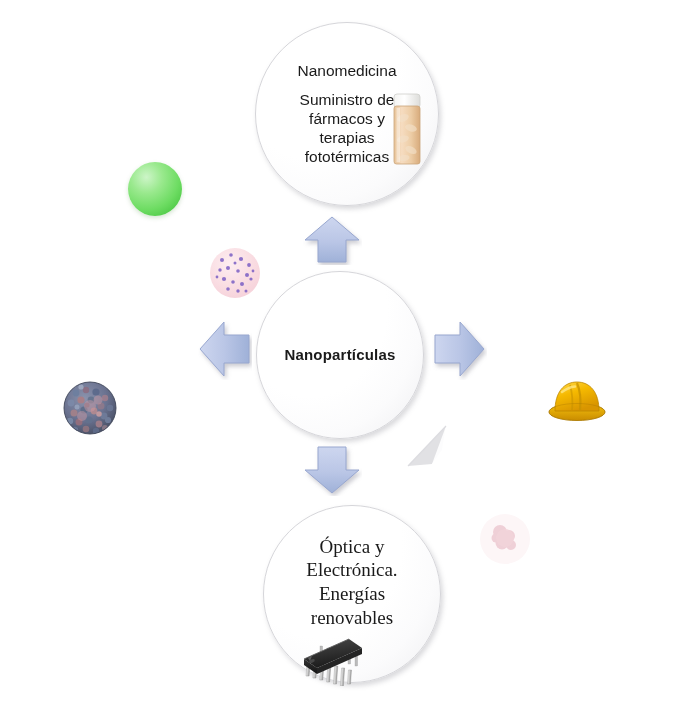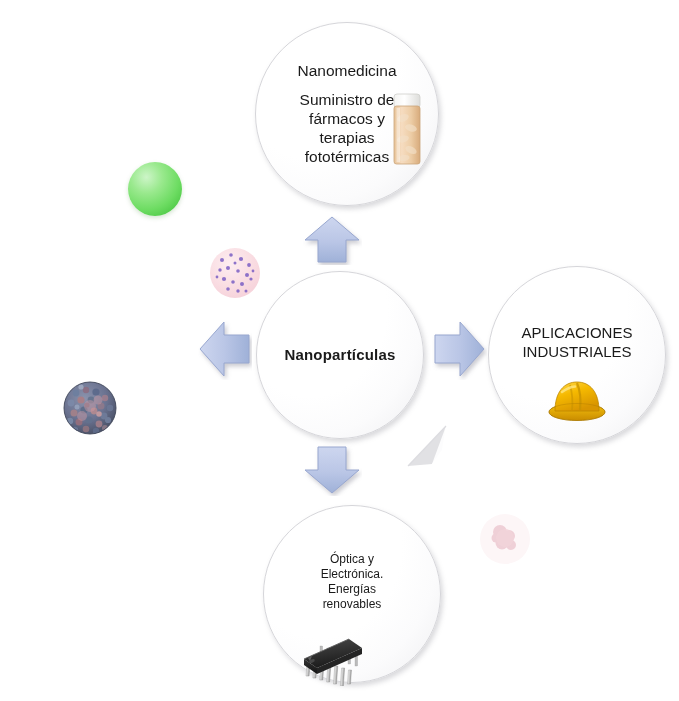--- a/index.html
+++ b/index.html
@@ -71,21 +71,21 @@
   #node-right {
     left: 488px; top: 266px;
     width: 178px; height: 178px;
   }
   #node-right .txt { font-size: 15px; }
 
   #node-bottom {
     left: 263px; top: 505px;
     width: 178px; height: 178px;
   }
-  #node-bottom .txt { font-size: 12px; }
+  #node-bottom .txt { font-size: 19px; font-family: Liberation Serif, serif; }
 
   
   .node.has-icon .txt { transform: translateY(-12px); }
   #node-top.has-icon .txt { transform: translateY(0px); }
 
   
   .arrow { position: absolute; z-index: 4; }
   #arrow-up    { left: 302px; top: 215px; width: 60px; height: 50px; }
   #arrow-down  { left: 302px; top: 444px; width: 60px; height: 52px; }
   #arrow-left  { left: 198px; top: 318px; width: 54px; height: 62px; }
@@ -340,24 +340,20 @@
         <g opacity="0.45" fill="#cf9ba5">
           <circle cx="28" cy="26" r="6"></circle>
             <circle cx="20" cy="36" r="5"></circle>
             <circle cx="36" cy="20" r="4.5"></circle>
         </g>
       </g>
       <circle cx="28" cy="28" r="26" fill="none" stroke="#3f4659" stroke-width="0.9"></circle>
     </svg>
   </div>
 
-  <div class="node has-icon" id="node-right">
-    <div class="txt">APLICACIONES
-INDUSTRIALES</div>
-  </div>
 
   <div class="icon-art" id="icon-hardhat">
     <svg width="62" height="50" viewBox="0 0 62 50" aria-hidden="true">
       <defs>
         <linearGradient id="hhTop" x1="0" y1="0" x2="0.5" y2="1">
           <stop offset="0%" stop-color="#ffd84d"></stop>
           <stop offset="45%" stop-color="#f5b900"></stop>
           <stop offset="100%" stop-color="#d89500"></stop>
         </linearGradient>
         <linearGradient id="hhBrim" x1="0" y1="0" x2="0" y2="1">

